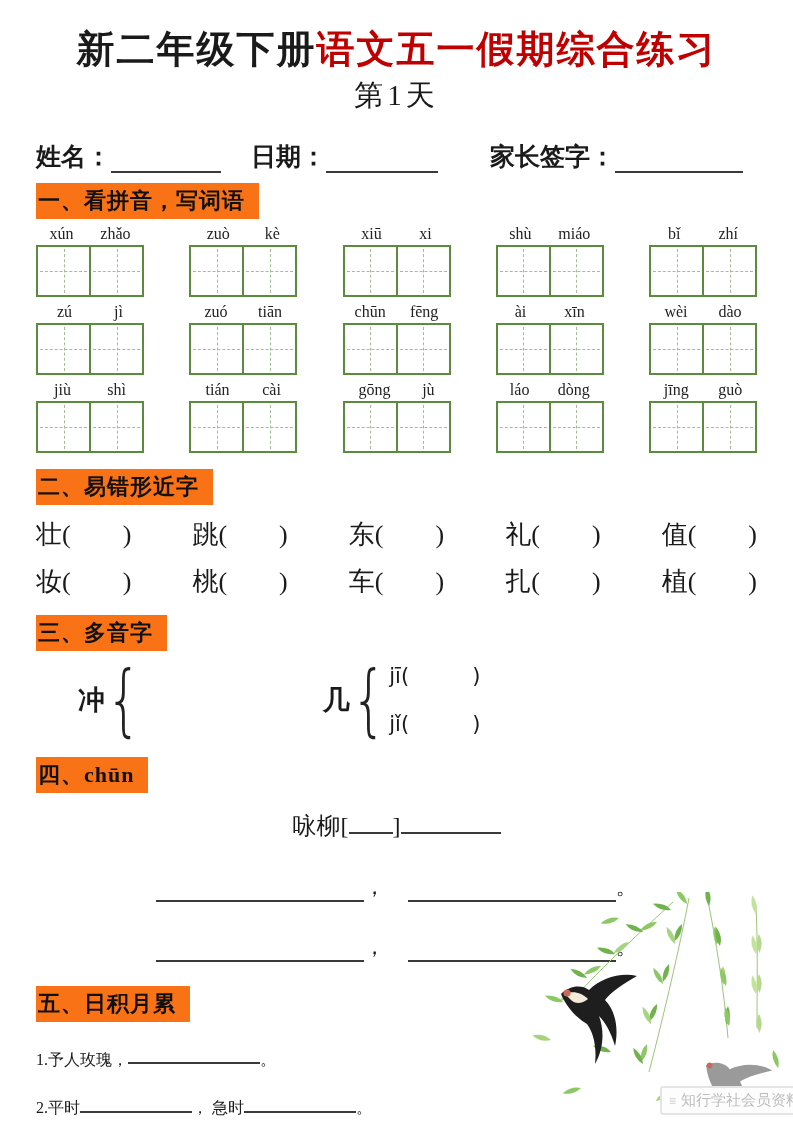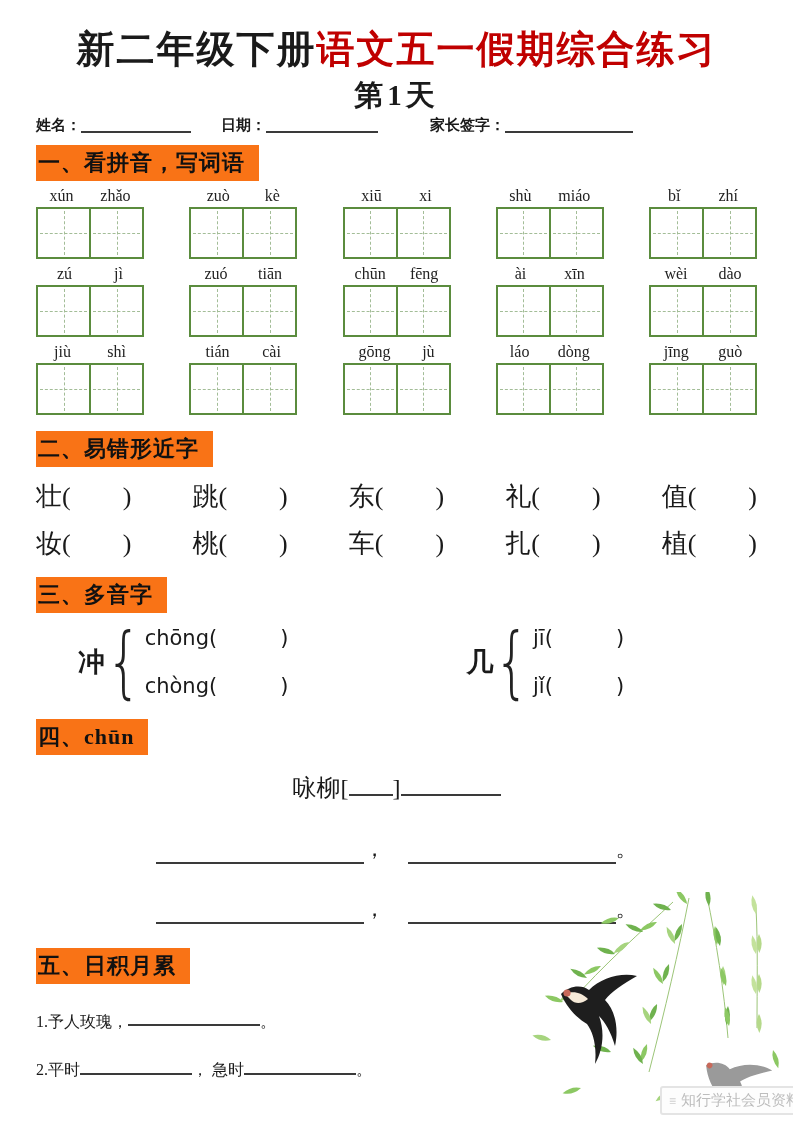--- a/index.html
+++ b/index.html
@@ -9,24 +9,24 @@
     background:#ffffff;
     color:#1a1a1a;
     font-family:"Liberation Serif","DejaVu Serif",serif;
     overflow:hidden;
   }
   .page { position:relative; width:793px; height:1122px; padding:26px 36px 0 36px; }
 
   
   .title-line { text-align:center; font-size:38px; font-weight:bold; letter-spacing:2px; line-height:1.25; white-space:nowrap; }
   .title-red { color:#c00000; }
-  .day-line { text-align:center; font-size:29px; font-weight:bold; margin-top:2px; letter-spacing:4px; }
-
-  
-  .info-row { display:flex; align-items:center; margin-top:0; font-size:15px; font-weight:bold; }
+  .day-line { text-align:center; font-size:29px; font-weight:normal; margin-top:2px; letter-spacing:4px; }
+
+  
+  .info-row { display:flex; align-items:flex-end; margin-top:24px; font-size:25px; font-weight:bold; }
   .info-row .lbl { white-space:nowrap; }
   .bl { display:inline-block; border-bottom:2px solid #3a3a3a; height:1.05em; vertical-align:baseline; }
   .w-name { width:110px; margin-right:30px; }
   .w-date { width:112px; margin-right:52px; }
   .w-sign { width:128px; }
 
   
   .sec-head { margin-top:10px; }
   .sec-head .hl {
     display:inline-block; background:#f97316; color:#111;
@@ -272,24 +272,20 @@
     <span>车(　　)</span>
     <span>扎(　　)</span>
     <span>植(　　)</span>
   </div>
 
   <div class="sec-head" style="margin-top:16px;"><span class="hl">三、多音字</span></div>
   <div class="s3-wrap">
     <div class="s3-group g1">
       <span class="s3-char">冲</span>
       <span class="brace">{</span>
-      <div class="s3-lines">
-        <span>chōng(　　　)</span>
-        <span>chòng(　　　)</span>
-      </div>
     </div>
     <div class="s3-group g2">
       <span class="s3-char">几</span>
       <span class="brace">{</span>
       <div class="s3-lines">
         <span>jī(　　　)</span>
         <span>jǐ(　　　)</span>
       </div>
     </div>
   </div>

